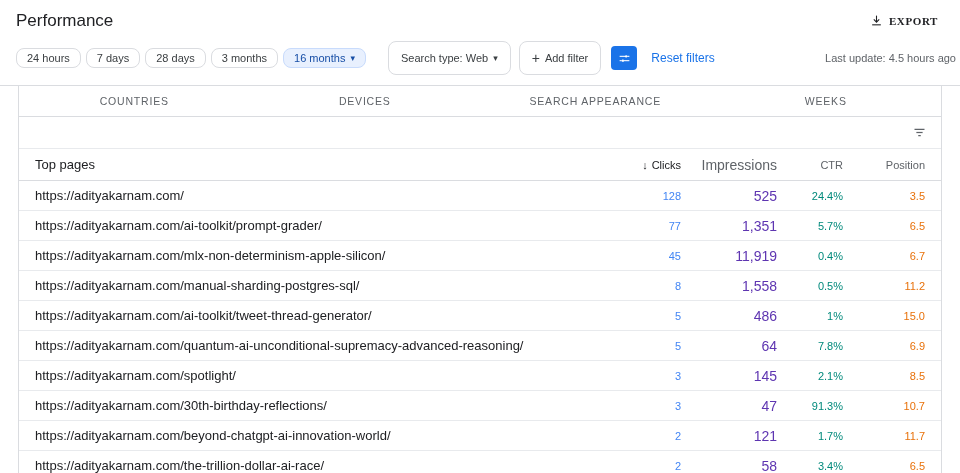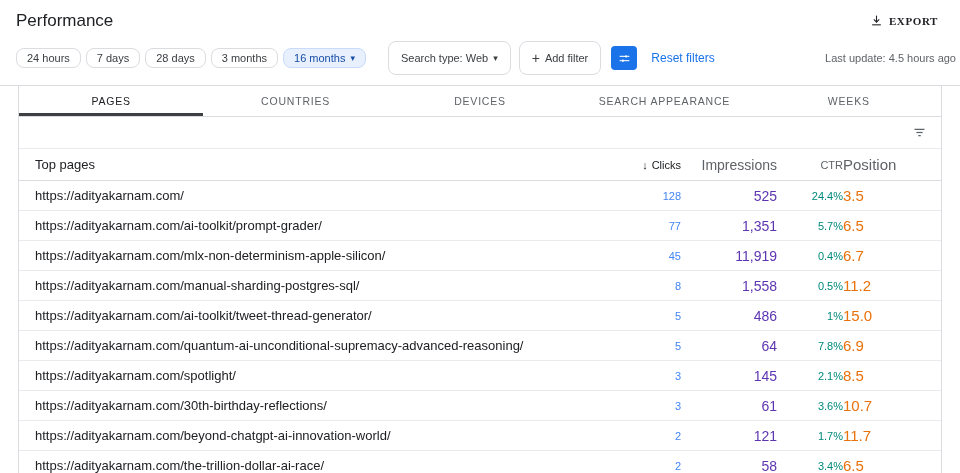--- a/index.html
+++ b/index.html
@@ -41,21 +41,21 @@
   .thead{display:flex;align-items:center;height:32px;padding:0 16px;border-bottom:1px solid #dadce0}
   .th{font-size:10.5px;color:#5f6368}
   .th-clicks{color:#202124}
   .sort-arrow{margin-right:4px;font-size:11px;color:#202124}
 
   .trow{display:flex;align-items:center;height:30px;padding:0 16px;border-bottom:1px solid #e8eaed;cursor:pointer}
   .col-page{flex:1;text-align:left;font-size:13px;color:#202124;overflow:hidden;white-space:nowrap;text-overflow:ellipsis;padding-right:12px}
   .col-clicks{width:80px;text-align:right;font-size:11px}
   .col-impr{width:96px;text-align:right;font-size:14px}
   .col-ctr{width:66px;text-align:right;font-size:11px}
-  .col-pos{width:82px;font-size:15px}
+  .col-pos{width:82px;text-align:right;font-size:11px}
   .val-clicks{color:var(--clicks)}
   .val-impressions{color:var(--impressions)}
   .val-ctr{color:var(--ctr)}
   .val-position{color:var(--position)}
 </style>
 </head>
 <body>
 
 <div class="page">
 
@@ -108,21 +108,20 @@
 
     <div class="spacer"></div>
     <div class="last-update">Last update: 4.5 hours ago</div>
   </div>
 
   <div class="divider"></div>
 
   <div class="card">
 
     <nav class="tabs">
-      <div class="tab active">PAGES</div>
       <div class="tab">COUNTRIES</div>
       <div class="tab">DEVICES</div>
       <div class="tab">SEARCH APPEARANCE</div>
       <div class="tab">WEEKS</div>
     </nav>
 
     <div class="toolbar">
       <button class="icon-btn">
         <svg width="15" height="15" viewBox="0 0 24 24" fill="#5f6368">
           <path d="M4 6h16v2H4z"></path>
@@ -188,22 +187,22 @@
         <div class="trow">
           <div class="col-page">https://adityakarnam.com/spotlight/</div>
           <div class="col-clicks val-clicks">3</div>
           <div class="col-impr val-impressions">145</div>
           <div class="col-ctr val-ctr">2.1%</div>
           <div class="col-pos val-position">8.5</div>
         </div>
         <div class="trow">
           <div class="col-page">https://adityakarnam.com/30th-birthday-reflections/</div>
           <div class="col-clicks val-clicks">3</div>
-          <div class="col-impr val-impressions">61</div>
-          <div class="col-ctr val-ctr">3.6%</div>
+          <div class="col-impr val-impressions">47</div>
+          <div class="col-ctr val-ctr">91.3%</div>
           <div class="col-pos val-position">10.7</div>
         </div>
         <div class="trow">
           <div class="col-page">https://adityakarnam.com/beyond-chatgpt-ai-innovation-world/</div>
           <div class="col-clicks val-clicks">2</div>
           <div class="col-impr val-impressions">121</div>
           <div class="col-ctr val-ctr">1.7%</div>
           <div class="col-pos val-position">11.7</div>
         </div>
         <div class="trow">

